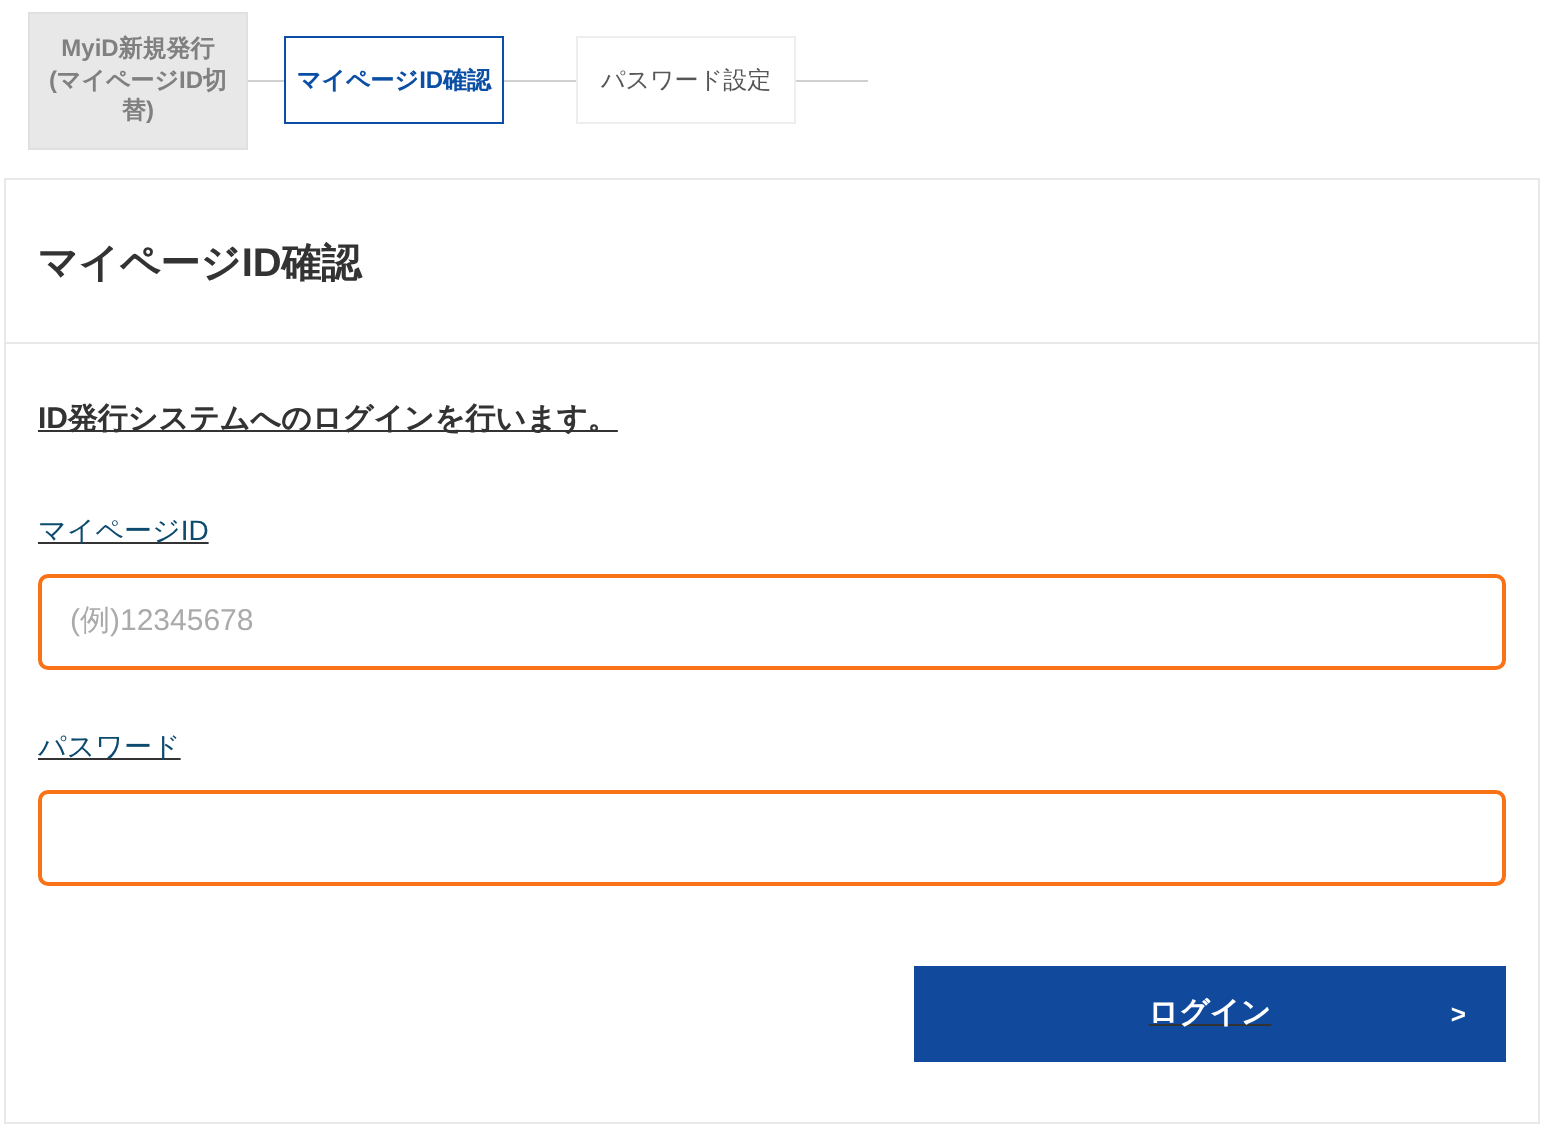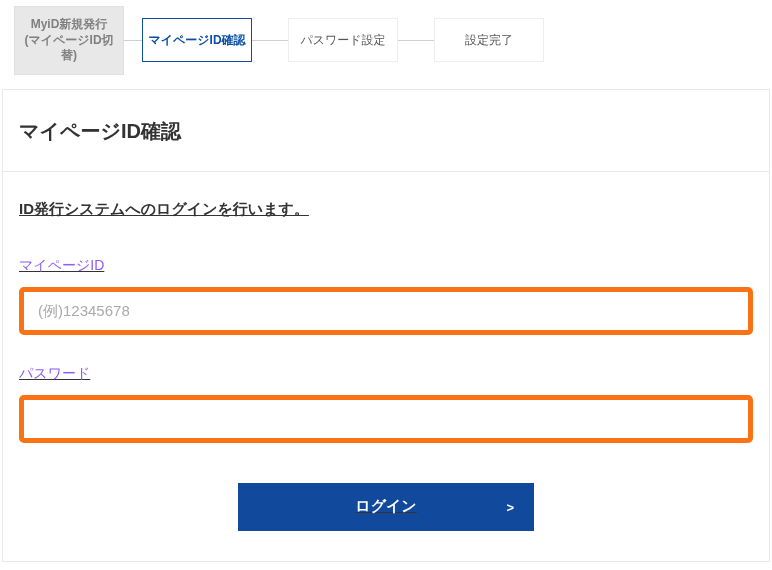--- a/index.html
+++ b/index.html
@@ -62,36 +62,36 @@
   text-decoration: underline;
 }
 .subheading {
   font-size: 15px;
   font-weight: bold;
   margin-bottom: 38px;
 }
 .form-row { margin-bottom: 30px; }
 .form-label {
   font-size: 14px;
-  color: #8b5cf6;
+  color: #0c4a6e;
   margin-bottom: 12px;
 }
 .form-input {
   width: 100%;
   height: 48px;
-  border: 5px solid #f97316;
+  border: 2px solid #f97316;
   border-radius: 5px;
   padding: 0 14px;
   font-size: 15px;
   color: #333;
 }
 .form-input::placeholder { color: #aaa; }
 .submit-row {
   display: flex;
-  justify-content: center;
+  justify-content: flex-end;
   margin-top: 40px;
 }
 .submit-btn {
   background: #114a9c;
   color: #fff;
   border: none;
   width: 296px;
   height: 48px;
   font-size: 15px;
   font-weight: bold;
@@ -120,23 +120,20 @@
   <div class="step active">
       <span>マイページID確認</span>
     </div>
   <div class="connector"></div>
   <div class="connector"></div>
   <div class="step">
       <span>パスワード設定</span>
     </div>
   <div class="connector"></div>
   <div class="connector"></div>
-  <div class="step">
-      <span>設定完了</span>
-    </div>
 </div>
 
 <div class="panel">
   <h1 class="panel-title">マイページID確認</h1>
   <div class="panel-body">
     <div class="subheading">ID発行システムへのログインを行います。</div>
 
     <div class="form-row">
       <div class="form-label">マイページID</div>
       <input type="text" class="form-input" placeholder="(例)12345678" style="">

